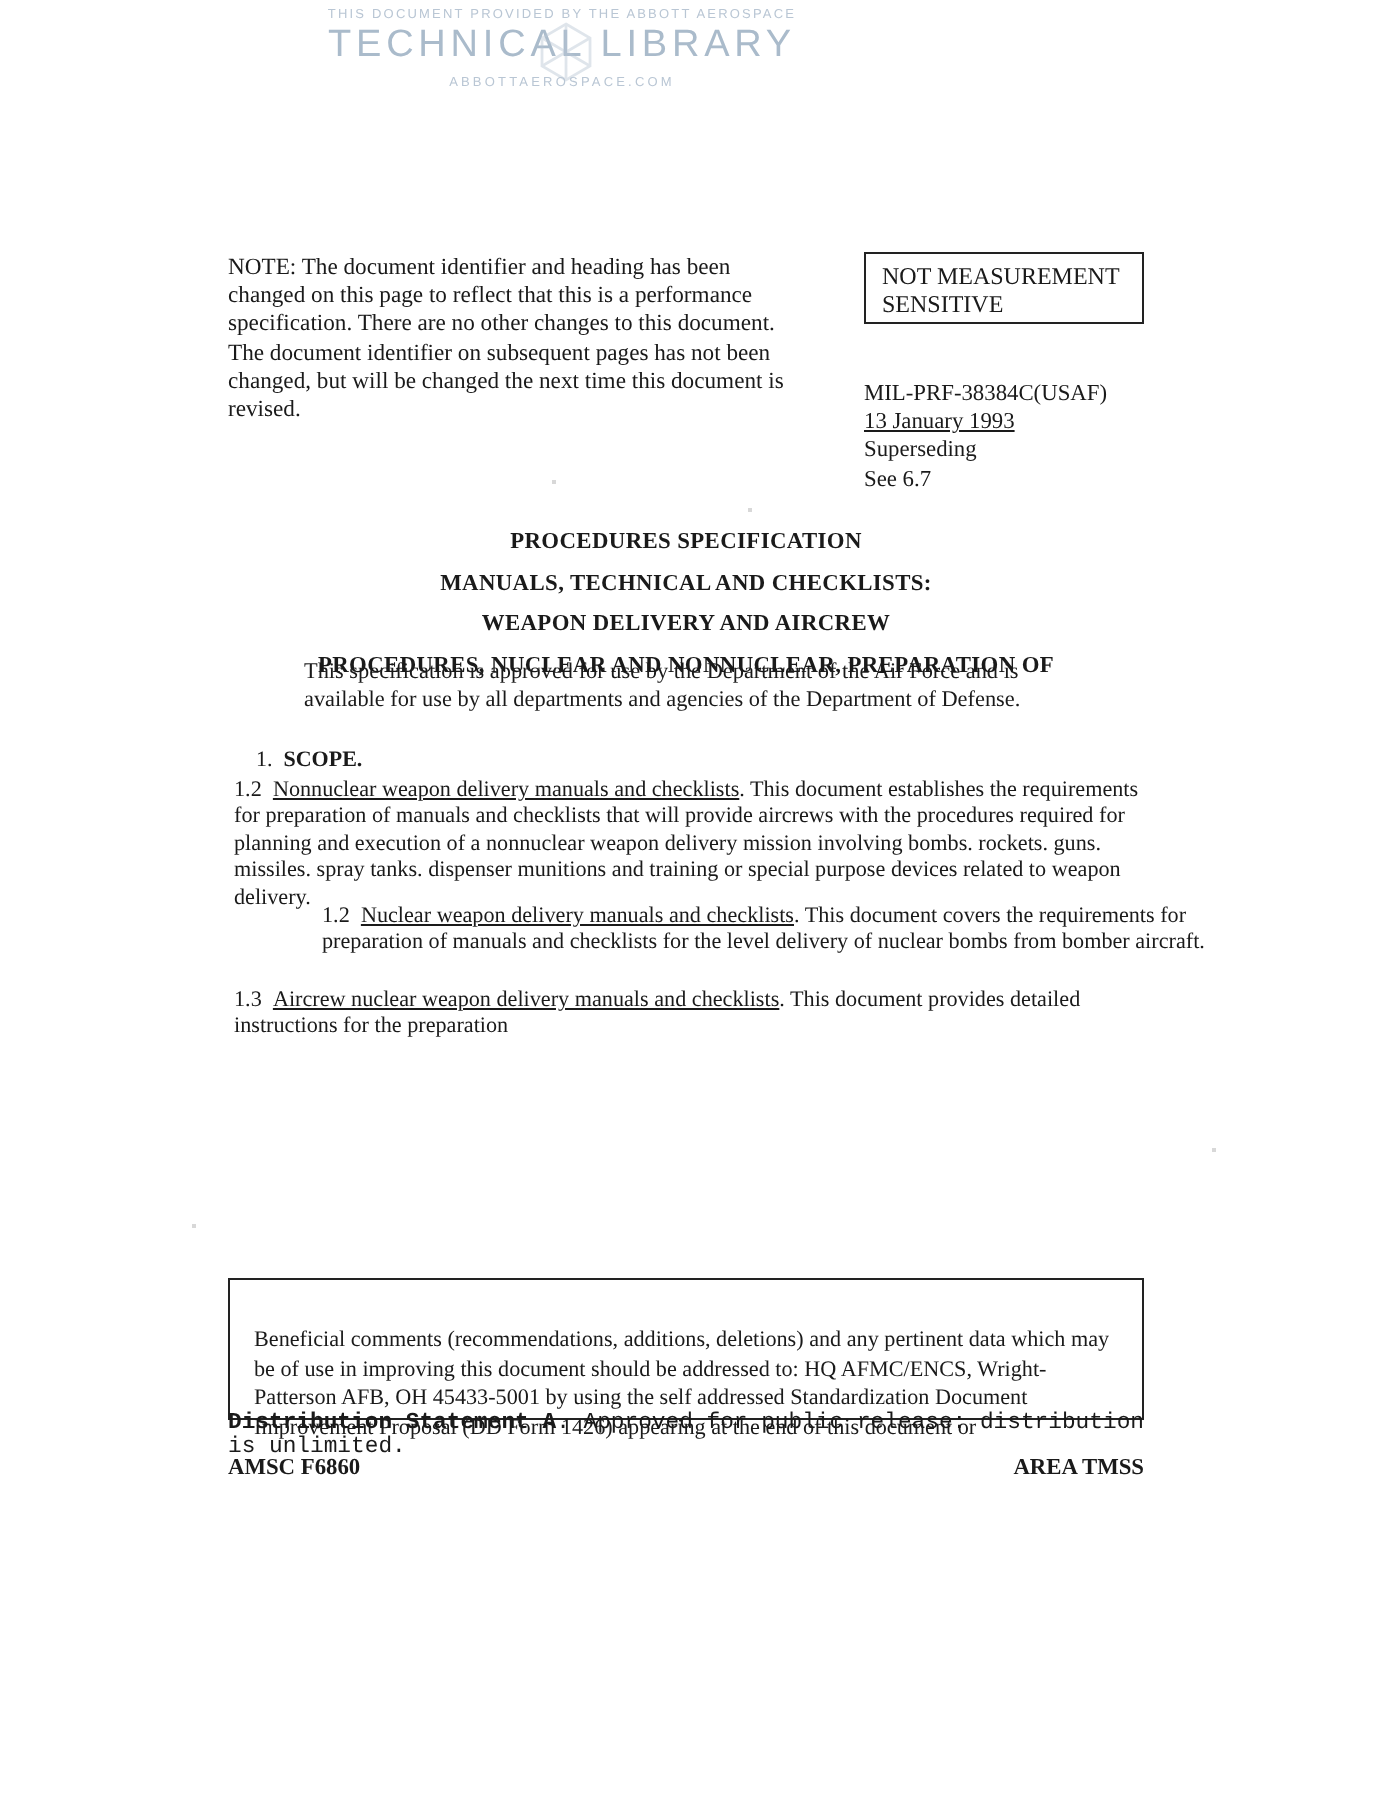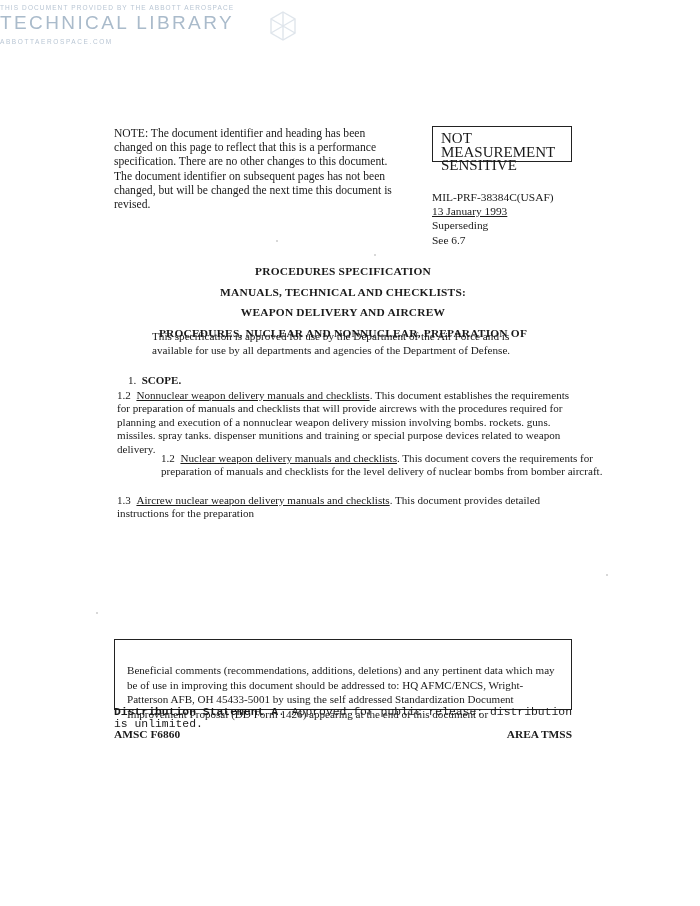--- a/index.html
+++ b/index.html
@@ -16,21 +16,21 @@
     overflow: hidden;
   }
 
   
   .watermark {
     position: absolute;
     top: 0;
     left: 0;
     width: 562px;
     height: 52px;
-    text-align: left;
+    text-align: center;
     color: #b9c6d4;
     user-select: none;
   }
   .wm-top {
     font-family: "Liberation Sans", sans-serif;
     font-size: 6.5px;
     letter-spacing: 1.1px;
     margin-top: 4px;
   }
   .wm-main {
@@ -77,21 +77,21 @@
 
   .measurement-box {
     position: absolute;
     left: 432px;
     top: 126px;
     width: 140px;
     height: 36px;
     border: 1px solid #222;
     padding: 5px 8px 0 8px;
     box-sizing: border-box;
-    font-size: 15px;
+    font-size: 12px;
     line-height: 13.5px;
   }
 
   .spec-id {
     position: absolute;
     left: 432px;
     top: 190px;
     width: 200px;
     font-size: 11.4px;
     line-height: 14.2px;

